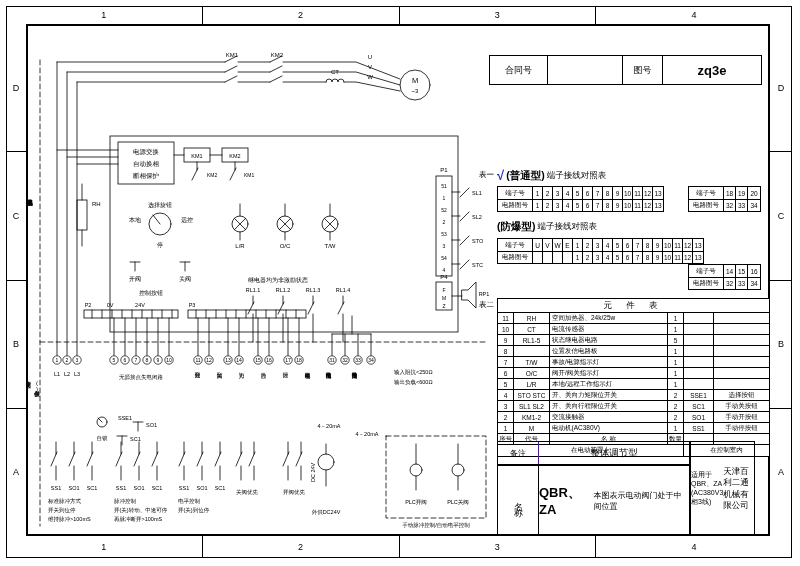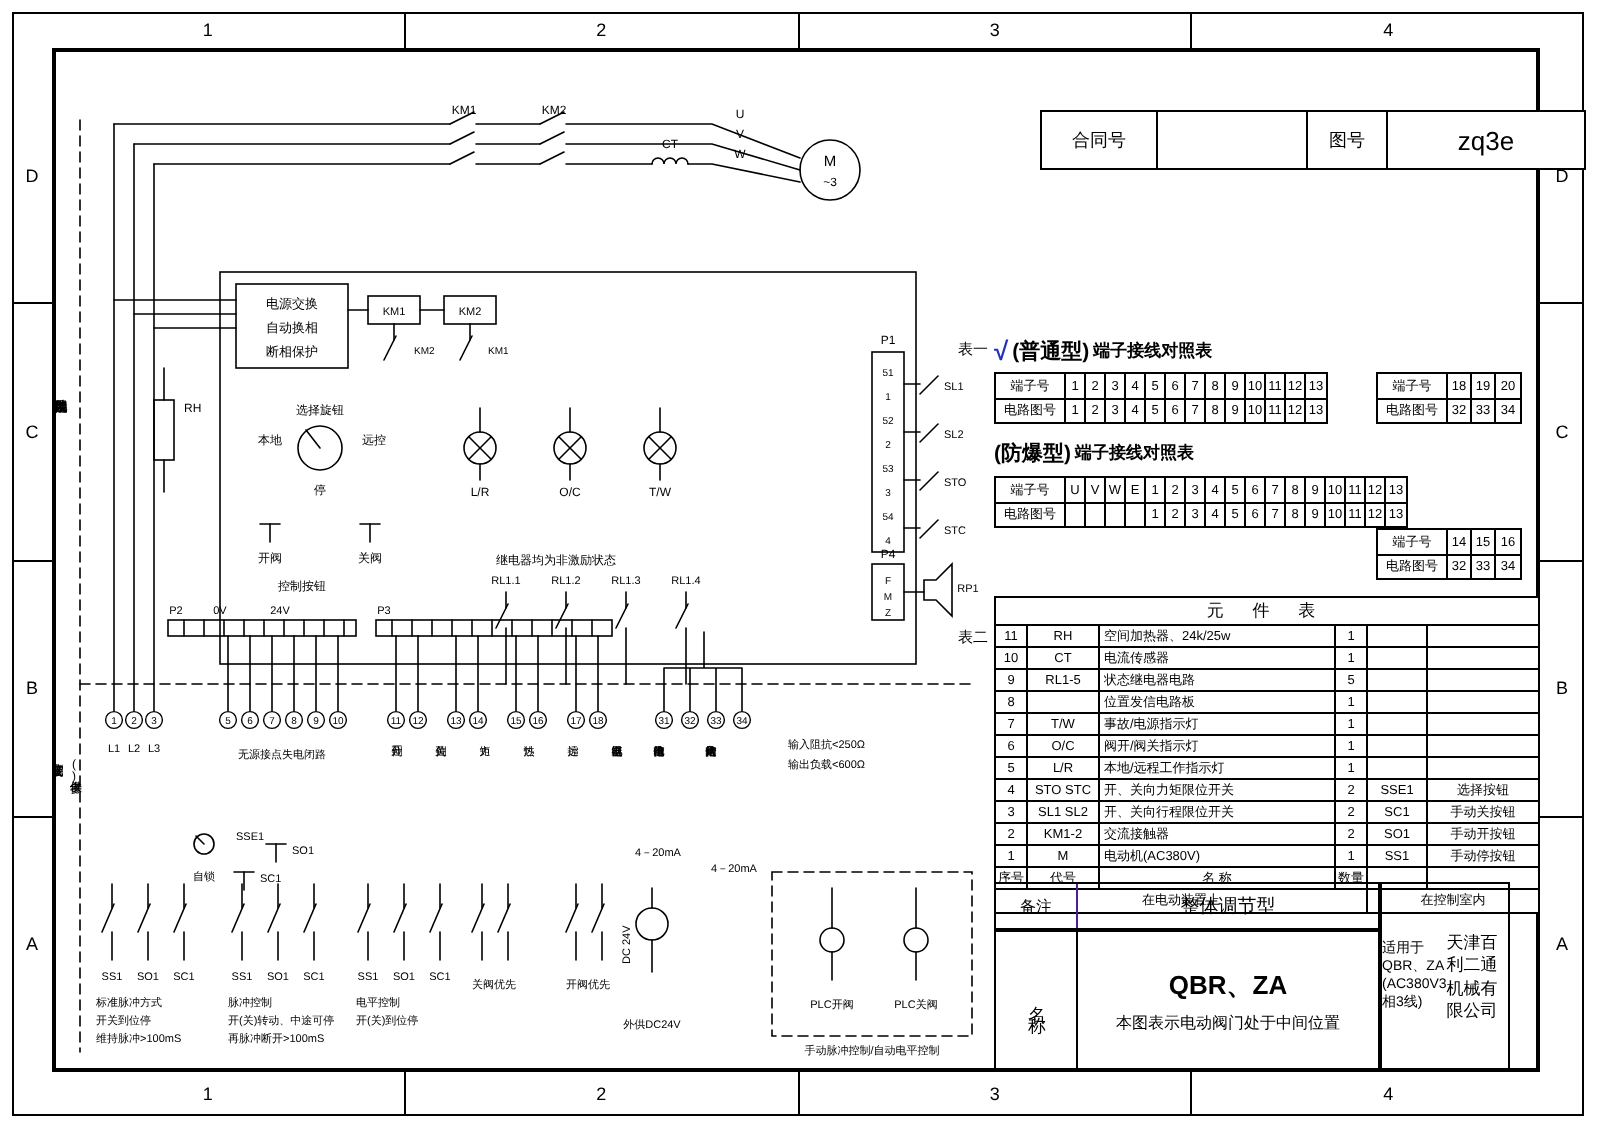--- a/index.html
+++ b/index.html
@@ -20,28 +20,28 @@
   .band-left span:last-child{border-bottom:none}
   .band-right{left:770px;top:24px;width:22px;height:512px;flex-direction:column}
   .band-right span{border-bottom:1px solid #000}
   .band-right span:last-child{border-bottom:none}
   
   .schematic{position:absolute;left:26px;top:24px;width:471px;height:512px}
   .schematic text{fill:#000;stroke:none;font-family:"Liberation Sans",sans-serif}
   .wires{stroke:#000;stroke-width:0.8;fill:none;stroke-linecap:round}
   .dashed{stroke-dasharray:5 3}
   
-  .titlebar{position:absolute;left:520px;top:55px;width:273px;height:30px;display:flex;border:1px solid #000;box-sizing:border-box;background:#fff}
+  .titlebar{position:absolute;left:489px;top:55px;width:273px;height:30px;display:flex;border:1px solid #000;box-sizing:border-box;background:#fff}
   .titlebar .cell{display:flex;align-items:center;justify-content:center;border-right:1px solid #000;box-sizing:border-box;font-size:9px}
   .titlebar .cell:last-child{border-right:none}
   .notes{position:absolute;left:497px;top:92px;width:272px;font-size:7.5px;line-height:1.5}
   .notes .nh{font-size:8.5px;margin-bottom:1px}
   .notes span{display:block}
   .thead{position:absolute;font-size:10.5px;font-weight:bold;display:flex;align-items:center;gap:2px}
-  .thead .sub{font-size:8.5px;font-weight:bold}
+  .thead .sub{font-size:8.5px;font-weight:normal}
   .thead .chk{color:#2233bb;font-size:13px;font-weight:bold}
   .t1{position:absolute;border:1px solid #000;background:#fff;box-sizing:border-box}
   .t1 .r{display:flex;height:12px;box-sizing:border-box}
   .t1 .r + .r{border-top:1px solid #000}
   .t1 .lab{flex:0 0 34px;border-right:1px solid #000;font-size:6.5px;display:flex;align-items:center;justify-content:center}
   .t1 .cells{display:flex}
   .t1 .cells span{display:flex;align-items:center;justify-content:center;font-size:6.5px;border-right:1px solid #000;box-sizing:border-box}
   .t1 .cells span:last-child{border-right:none}
   .c10{width:10px}
   .c12{width:12px}
@@ -54,21 +54,21 @@
   .ct .trow .c:last-child{border-right:none}
   .ct .trow .cn{justify-content:flex-start;padding-left:2px}
   .ct .foot{display:grid;grid-template-columns:186px 1fr;border-top:1px solid #000;height:11px}
   .ct .foot .c{border-right:1px solid #000;display:flex;align-items:center;justify-content:center}
   .ct .foot .c:last-child{border-right:none}
   .remark{position:absolute;left:497px;top:441px;width:193px;height:24px;display:flex;border:1px solid #000;box-sizing:border-box}
   .remark .lab{flex:0 0 40px;border-right:1px solid #4c1d95;display:flex;align-items:center;justify-content:center;font-size:8px}
   .remark .val{flex:1;display:flex;align-items:center;justify-content:center;font-size:9.5px}
   .nameblk{position:absolute;left:497px;top:465px;width:193px;height:71px;display:flex;border:1px solid #000;box-sizing:border-box}
   .nameblk .lab{flex:0 0 40px;border-right:1px solid #000;display:flex;align-items:center;justify-content:center;font-size:9px;writing-mode:vertical-rl;text-orientation:upright;letter-spacing:6px}
-  .nameblk .val{flex:1;display:flex;flex-direction:column;align-items:center;justify-content:center;gap:4px}
+  .nameblk .val{flex:1;display:flex;flex-direction:row;align-items:center;justify-content:center;gap:4px}
   .nameblk .l1{font-size:13px;font-weight:bold}
   .nameblk .l2{font-size:8px}
   .company{position:absolute;left:690px;top:441px;width:65px;height:95px;border:1px solid #000;box-sizing:border-box;display:flex;flex-direction:row}
   .company .cellt{flex:1;border-bottom:1px solid #000;display:flex;flex-direction:column;align-items:center;justify-content:center;font-size:7px;line-height:1.3}
   .company .cellb{flex:1;display:flex;flex-direction:column;align-items:center;justify-content:center;font-size:8.5px;line-height:1.35}
 </style>
 </head>
 <body>
 
 <div class="page">
@@ -422,21 +422,21 @@
     <g>
         <text x="152" y="479" font-size="5.5" text-anchor="start">电平控制</text>
         <text x="152" y="488" font-size="5.5" text-anchor="start">开(关)到位停</text>
       </g>
   </svg>
 
   <div class="titlebar">
     <div class="cell" style="width:58px">合同号</div>
     <div class="cell" style="width:75px"></div>
     <div class="cell" style="width:40px">图号</div>
-    <div class="cell" style="flex:1;font-size:13px;font-weight:normal">zq3e</div>
+    <div class="cell" style="flex:1;font-size:13px;font-weight:bold">zq3e</div>
   </div>
 
 
   <div class="sidetag" style="left:479px;top:170px">表一</div>
 
   <div class="thead" style="left:497px;top:168px">
     <span class="chk">√</span>
     <span>(普通型)</span>
     <span class="sub">端子接线对照表</span>
   </div>
@@ -563,21 +563,21 @@
     <div class="r">
       <span class="lab">电路图号</span>
       <span class="cells">
           <span class="c12">32</span>
           <span class="c12">33</span>
           <span class="c12">34</span>
         </span>
     </div>
   </div>
 
-  <div class="sidetag" style="left:479px;top:314px">表二</div>
+  <div class="sidetag" style="left:479px;top:300px">表二</div>
 
   <div class="ct">
     <div class="title">元 件 表</div>
     <div class="trow">
       <span class="c">11</span>
         <span class="c">RH</span>
         <span class="c cn">空间加热器、24k/25w</span>
         <span class="c">1</span>
         <span class="c"></span>
         <span class="c"></span>

